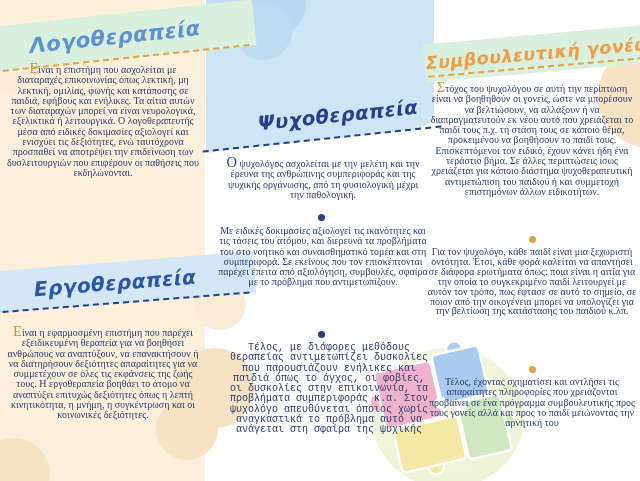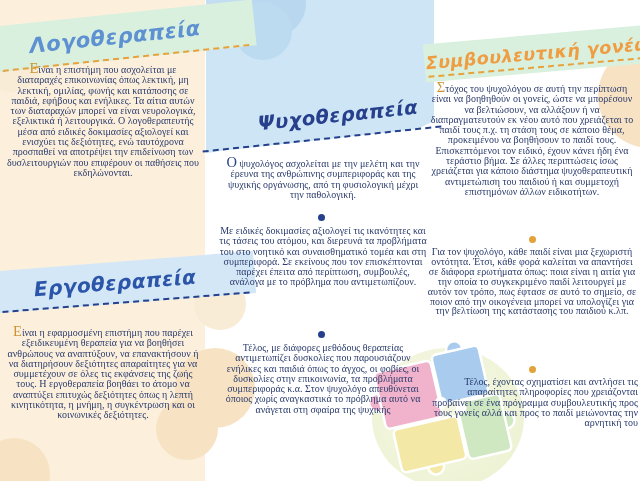--- a/index.html
+++ b/index.html
@@ -92,25 +92,25 @@
     <span class="drop">Ε</span><span>ίναι η επιστήμη που ασχολείται με διαταραχές επικοινωνίας όπως λεκτική, μη λεκτική, ομιλίας, φωνής και κατάποσης σε παιδιά, εφήβους και ενήλικες. Τα αίτια αυτών των διαταραχών μπορεί να είναι νευρολογικά, εξελικτικά ή λειτουργικά. Ο λογοθεραπευτής μέσα από ειδικές δοκιμασίες αξιολογεί και ενισχύει τις δεξιότητες, ενώ ταυτόχρονα προσπαθεί να αποτρέψει την επιδείνωση των δυσλειτουργιών που επιφέρουν οι παθήσεις που εκδηλώνονται.</span>
   </div>
   <div class="body" style="left:2px;top:328px;width:202px;">
     <span class="drop">Ε</span><span>ίναι η εφαρμοσμένη επιστήμη που παρέχει εξειδικευμένη θεραπεία για να βοηθήσει ανθρώπους να αναπτύξουν, να επανακτήσουν ή να διατηρήσουν δεξιότητες απαραίτητες για να συμμετέχουν σε όλες τις εκφάνσεις της ζωής τους. Η εργοθεραπεία βοηθάει το άτομο να αναπτύξει επιτυχώς δεξιότητες όπως η λεπτή κινητικότητα, η μνήμη, η συγκέντρωση και οι κοινωνικές δεξιότητες.</span>
   </div>
 
   <div class="body" style="left:220px;top:159px;width:206px;">
     <span class="drop drop-navy">Ο</span><span> ψυχολόγος ασχολείται με την μελέτη και την έρευνα της ανθρώπινης συμπεριφοράς και της ψυχικής οργάνωσης, από τη φυσιολογική μέχρι την παθολογική.</span>
   </div>
   <div class="bullet bullet-navy" style="left:318px;top:214px;"></div>
-  <div class="body" style="left:218px;top:226px;width:210px;">Με ειδικές δοκιμασίες αξιολογεί τις ικανότητες και τις τάσεις του ατόμου, και διερευνά τα προβλήματα του στο νοητικό και συναισθηματικό τομέα και στη συμπεριφορά. Σε εκείνους που τον επισκέπτονται παρέχει έπειτα από περίπτωση, συμβουλές, ανάλογα με το πρόβλημα που αντιμετωπίζουν.</div>
+  <div class="body" style="left:218px;top:226px;width:210px;">Με ειδικές δοκιμασίες αξιολογεί τις ικανότητες και τις τάσεις του ατόμου, και διερευνά τα προβλήματα του στο νοητικό και συναισθηματικό τομέα και στη συμπεριφορά. Σε εκείνους που τον επισκέπτονται παρέχει έπειτα από αξιολόγηση, συμβουλές, σφαίρα με το πρόβλημα που αντιμετωπίζουν.</div>
   <div class="bullet bullet-navy" style="left:318px;top:331px;"></div>
-  <div class="body" style="left:218px;top:343px;width:210px;">Τέλος, με διάφορες μεθόδους θεραπείας αντιμετωπίζει δυσκολίες που παρουσιάζουν ενήλικες και παιδιά όπως το άγχος, οι φοβίες, οι δυσκολίες στην επικοινωνία, τα προβλήματα συμπεριφοράς κ.α. Στον ψυχολόγο απευθύνεται όποιος χωρίς αναγκαστικά το πρόβλημα αυτό να ανάγεται στη σφαίρα της ψυχικής</div>
+  <div class="body" style="left:224px;top:343px;width:210px;font-family:Liberation Mono, monospace;">Τέλος, με διάφορες μεθόδους θεραπείας αντιμετωπίζει δυσκολίες που παρουσιάζουν ενήλικες και παιδιά όπως το άγχος, οι φοβίες, οι δυσκολίες στην επικοινωνία, τα προβλήματα συμπεριφοράς κ.α. Στον ψυχολόγο απευθύνεται όποιος χωρίς αναγκαστικά το πρόβλημα αυτό να ανάγεται στη σφαίρα της ψυχικής</div>
 
   <div class="body" style="left:426px;top:84px;width:212px;">
     <span class="drop">Σ</span><span>τόχος του ψυχολόγου σε αυτή την περίπτωση είναι να βοηθηθούν οι γονείς, ώστε να μπορέσουν να βελτιώσουν, να αλλάξουν ή να διαπραγματευτούν εκ νέου αυτό που χρειάζεται το παιδί τους π.χ. τη στάση τους σε κάποιο θέμα, προκειμένου να βοηθήσουν το παιδί τους. Επισκεπτόμενοι τον ειδικό, έχουν κάνει ήδη ένα τεράστιο βήμα. Σε άλλες περιπτώσεις ίσως χρειάζεται για κάποιο διάστημα ψυχοθεραπευτική αντιμετώπιση του παιδιού ή και συμμετοχή επιστημόνων άλλων ειδικοτήτων.</span>
   </div>
   <div class="bullet bullet-gold" style="left:529px;top:236px;"></div>
   <div class="body" style="left:426px;top:247px;width:212px;line-height:9.9px;">Για τον ψυχολόγο, κάθε παιδί είναι μια ξεχωριστή οντότητα. Έτσι, κάθε φορά καλείται να απαντήσει σε διάφορα ερωτήματα όπως: ποια είναι η αιτία για την οποία το συγκεκριμένο παιδί λειτουργεί με αυτόν τον τρόπο, πως έφτασε σε αυτό το σημείο, σε ποιον από την οικογένεια μπορεί να υπολογίζει για την βελτίωση της κατάστασης του παιδιού κ.λπ.</div>
   <div class="bullet bullet-gold" style="left:529px;top:366px;"></div>
-  <div class="body" style="left:426px;top:377px;width:212px;text-align:right;">Τέλος, έχοντας σχηματίσει και αντλήσει τις απαραίτητες πληροφορίες που χρειάζονται προβαίνει σε ένα πρόγραμμα συμβουλευτικής προς τους γονείς αλλά και προς το παιδί μειώνοντας την αρνητική του</div>
+  <div class="body" style="left:426px;top:377px;width:212px;">Τέλος, έχοντας σχηματίσει και αντλήσει τις απαραίτητες πληροφορίες που χρειάζονται προβαίνει σε ένα πρόγραμμα συμβουλευτικής προς τους γονείς αλλά και προς το παιδί μειώνοντας την αρνητική του</div>
 
 </div>
 
 </body></html>

